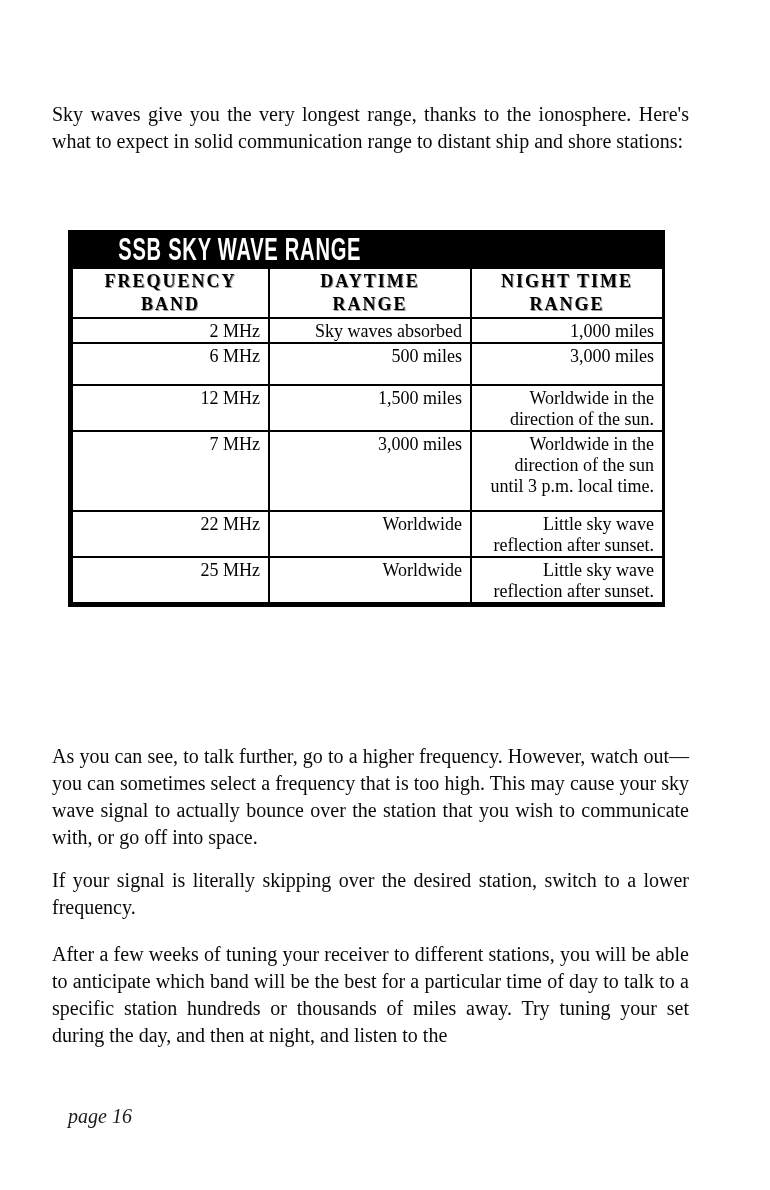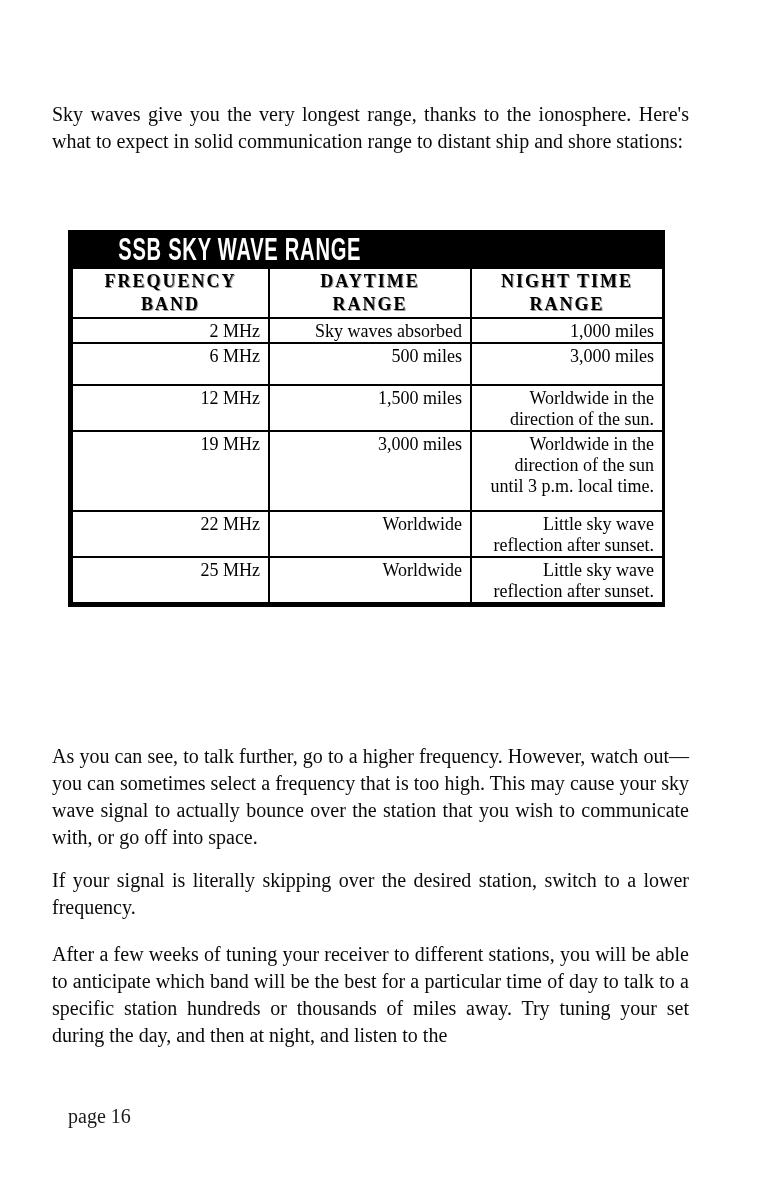--- a/index.html
+++ b/index.html
@@ -93,20 +93,21 @@
   tr.r5 { height: 42px; }
   tr.r6 { height: 80px; }
   tr.r7 { height: 42px; }
   tr.r8 { height: 42px; }
 
   .pagenum {
     position: absolute;
     left: 68px;
     top: 1105px;
     font-size: 20px;
+    font-style: italic;
     color: #1a1a1a;
   }
 </style>
 </head>
 <body>
 
 <div class="page">
 
   <p class="para" id="p-intro">Sky waves give you the very longest range, thanks to the ionosphere. Here's what to expect in solid communication range to distant ship and shore stations:</p>
 
@@ -146,21 +147,21 @@
           <td>6 MHz</td>
           <td>500 miles</td>
           <td>3,000 miles</td>
         </tr>
         <tr class="r5">
           <td>12 MHz</td>
           <td>1,500 miles</td>
           <td>Worldwide in the direction of the sun.</td>
         </tr>
         <tr class="r6">
-          <td>19 MHz</td>
+          <td>7 MHz</td>
           <td>3,000 miles</td>
           <td>Worldwide in the direction of the sun until 3 p.m. local time.</td>
         </tr>
         <tr class="r7">
           <td>22 MHz</td>
           <td>Worldwide</td>
           <td>Little sky wave reflection after sunset.</td>
         </tr>
         <tr class="r8">
           <td>25 MHz</td>

